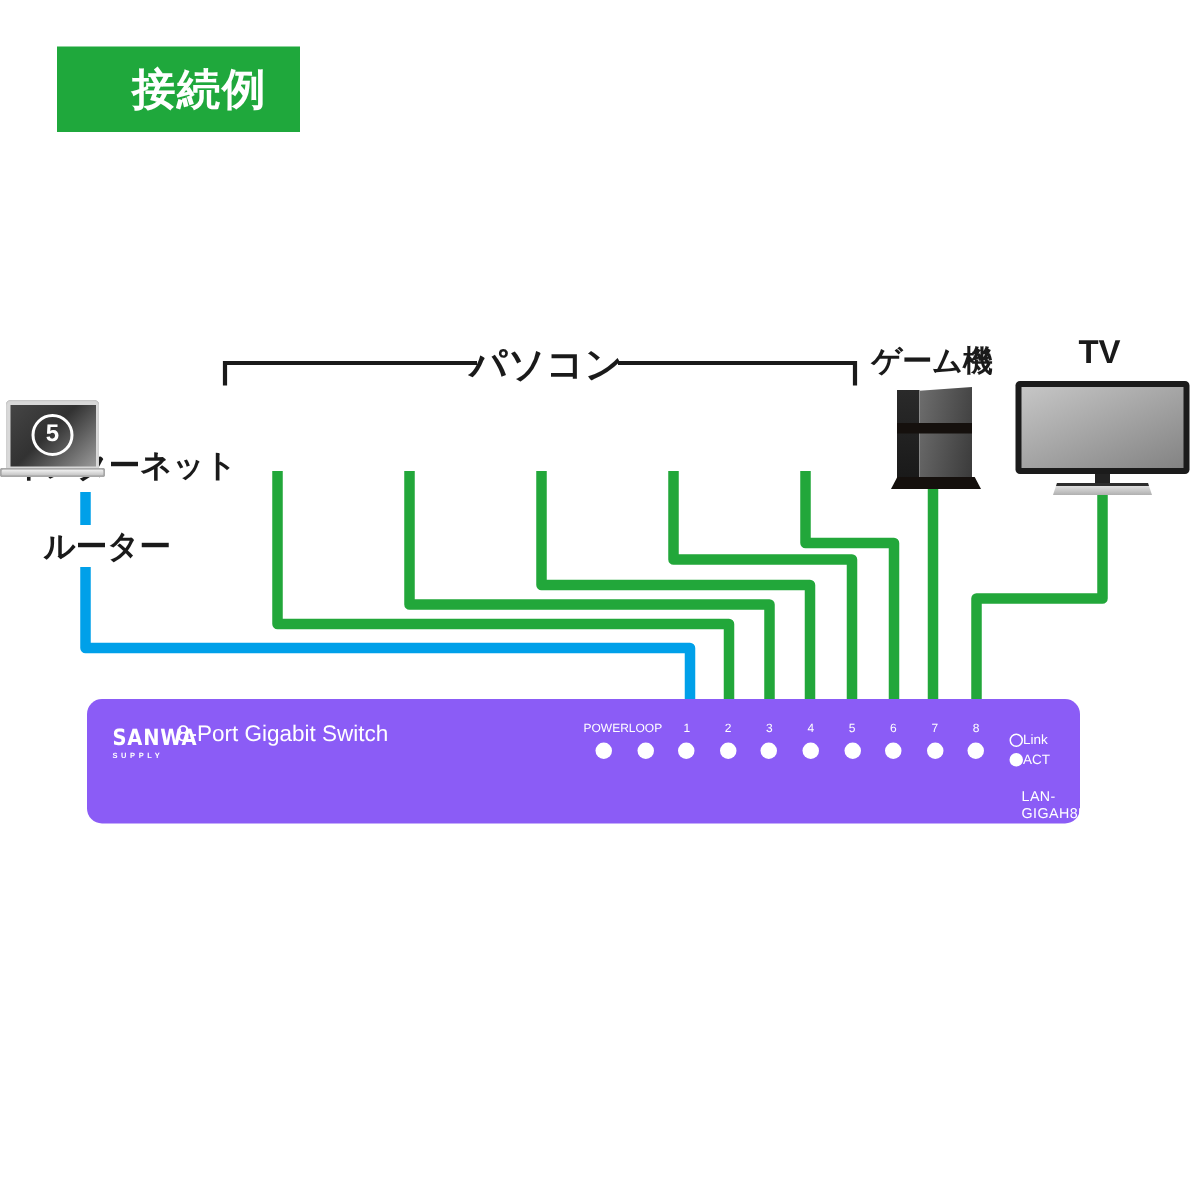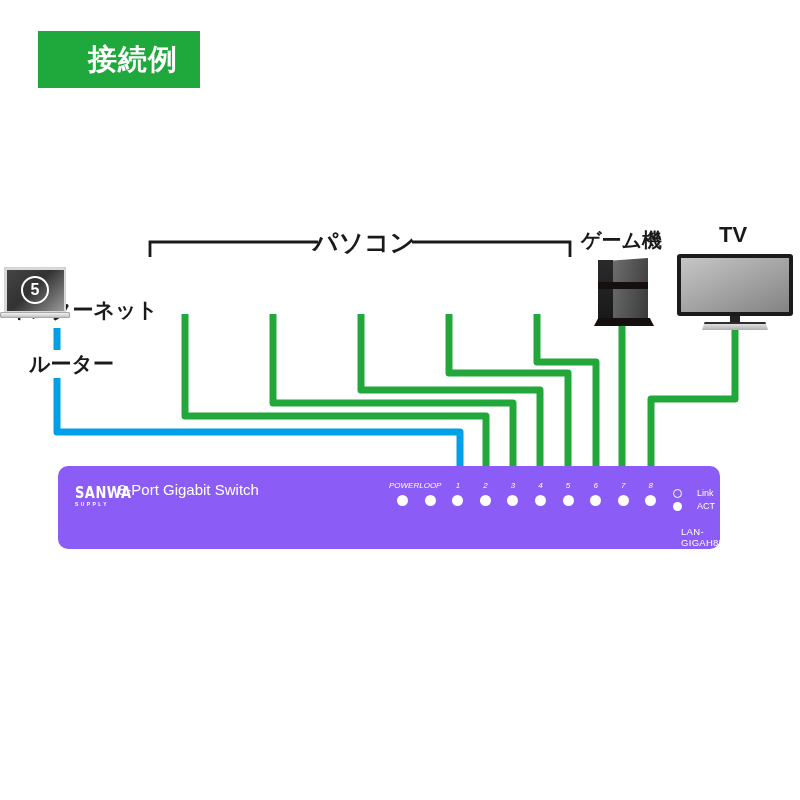--- a/index.html
+++ b/index.html
@@ -59,25 +59,25 @@
   .tv-neck{width:10px;height:6px;background:#222;margin:0 auto;}
   .tv-base{width:66px;height:8px;margin:0 auto;background:linear-gradient(#e0e0e0,#b0b0b0);
     border-top:2px solid #2e2e2e;box-sizing:border-box;clip-path:polygon(4% 0,96% 0,100% 100%,0 100%);}
   
   .switch{position:absolute;left:58px;top:466px;width:662px;height:83px;background:#8b5cf6;border-radius:10px;}
   .brand{position:absolute;left:17px;top:18px;color:#fff;text-align:left;}
   .brand-name{display:block;font-size:13px;font-weight:bold;letter-spacing:0.5px;transform:scaleY(1.15);transform-origin:left top;font-family:"DejaVu Sans",sans-serif;}
   .brand-sub{display:block;font-size:5px;font-weight:bold;letter-spacing:2.4px;margin-top:2px;}
   .switch-title{position:absolute;left:60px;top:17px;font-size:15px;line-height:14px;color:#fff;}
   .led-row{position:absolute;left:331px;top:15px;display:flex;}
-  .led-unit{width:27.56px;flex:none;text-align:center;font-style:italic;}
+  .led-unit{width:27.56px;flex:none;text-align:center;}
   .led-label{display:block;font-size:8px;line-height:10px;color:#fff;white-space:nowrap;}
   .led-dot{width:11px;height:11px;border-radius:50%;background:#fff;margin:4px auto 0;}
   .status{position:absolute;left:615px;top:21px;}
-  .status-row{display:flex;align-items:center;gap:15px;height:13px;}
+  .status-row{display:flex;align-items:center;gap:0;height:13px;}
   .ring{width:7px;height:7px;border:1.3px solid #fff;border-radius:50%;box-sizing:content-box;}
   .dotf{width:9px;height:9px;background:#fff;border-radius:50%;}
   .status-label{font-size:9px;color:#fff;line-height:9px;}
   .model{position:absolute;left:595px;top:60px;font-size:9.5px;letter-spacing:0.3px;color:#fff;margin-left:28px;}
 </style>
 </head>
 <body>
 
 <div id="stage">
 

